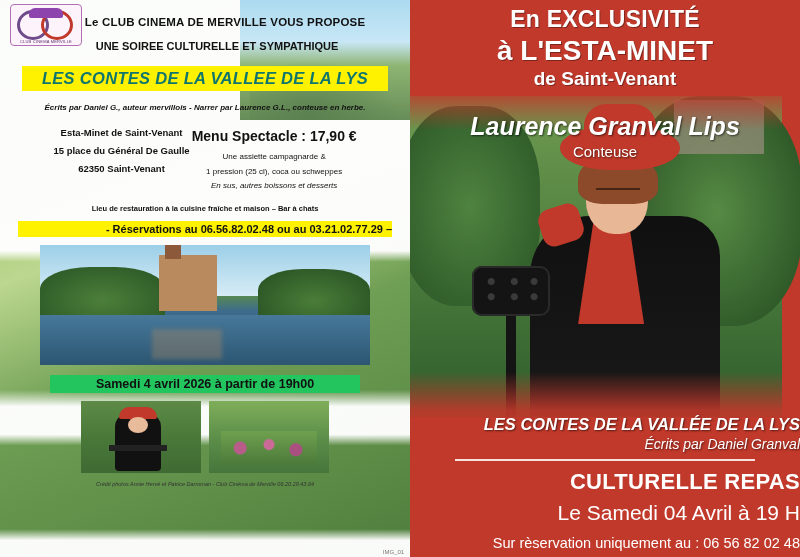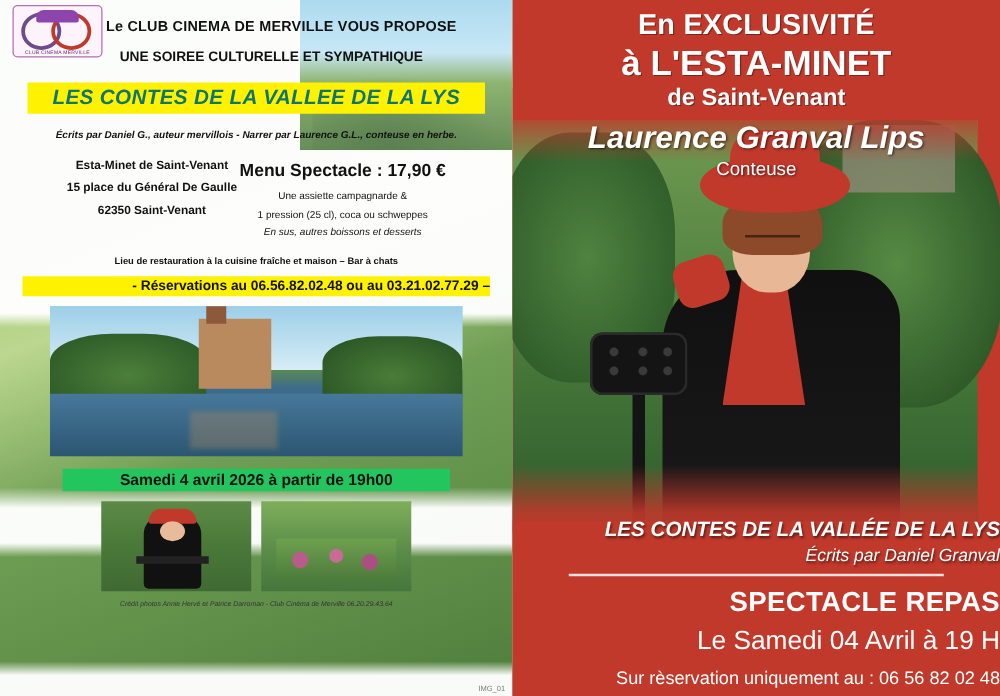--- a/index.html
+++ b/index.html
@@ -229,21 +229,21 @@
   .r-esta {
     font-size: 28px; font-weight: bold; margin-top: 2px;
     text-shadow: 1px 1px 0 rgba(0,0,0,.35);
   }
   .r-stvenant {
     font-size: 19px; font-weight: bold; margin-top: 1px;
     text-shadow: 1px 1px 0 rgba(0,0,0,.35);
   }
   .r-name {
     position: relative; z-index: 6;
-    margin-top: 6px;
+    margin-top: 22px;
     font-size: 25px; font-weight: bold; font-style: italic;
     text-shadow: 1px 1px 2px rgba(0,0,0,.6);
   }
   .r-role {
     position: relative; z-index: 6;
     font-size: 15px; margin-top: 2px;
     text-shadow: 1px 1px 2px rgba(0,0,0,.6);
   }
 
   .r-lower { position:absolute; left: 0; right: 0; bottom: 0; z-index: 7; text-align:right; color:#fff; padding-bottom: 4px; }
@@ -356,19 +356,19 @@
       <div class="r-esta">à L'ESTA-MINET</div>
       <div class="r-stvenant">de Saint-Venant</div>
       <div class="r-name">Laurence Granval Lips</div>
       <div class="r-role">Conteuse</div>
     </div>
 
     <div class="r-lower">
       <div class="r-contes">LES CONTES DE LA VALLÉE DE LA LYS</div>
       <div class="r-ecrits">Écrits par Daniel Granval</div>
       <div class="r-divider"></div>
-      <div class="r-spectacle">SPECTACLE REPAS</div>
+      <div class="r-spectacle">CULTURELLE REPAS</div>
       <div class="r-date">Le Samedi 04 Avril à 19 H</div>
       <div class="r-resa">Sur rèservation uniquement au : 06 56 82 02 48</div>
     </div>
   </div>
 
 </div>
 
 </body></html>

